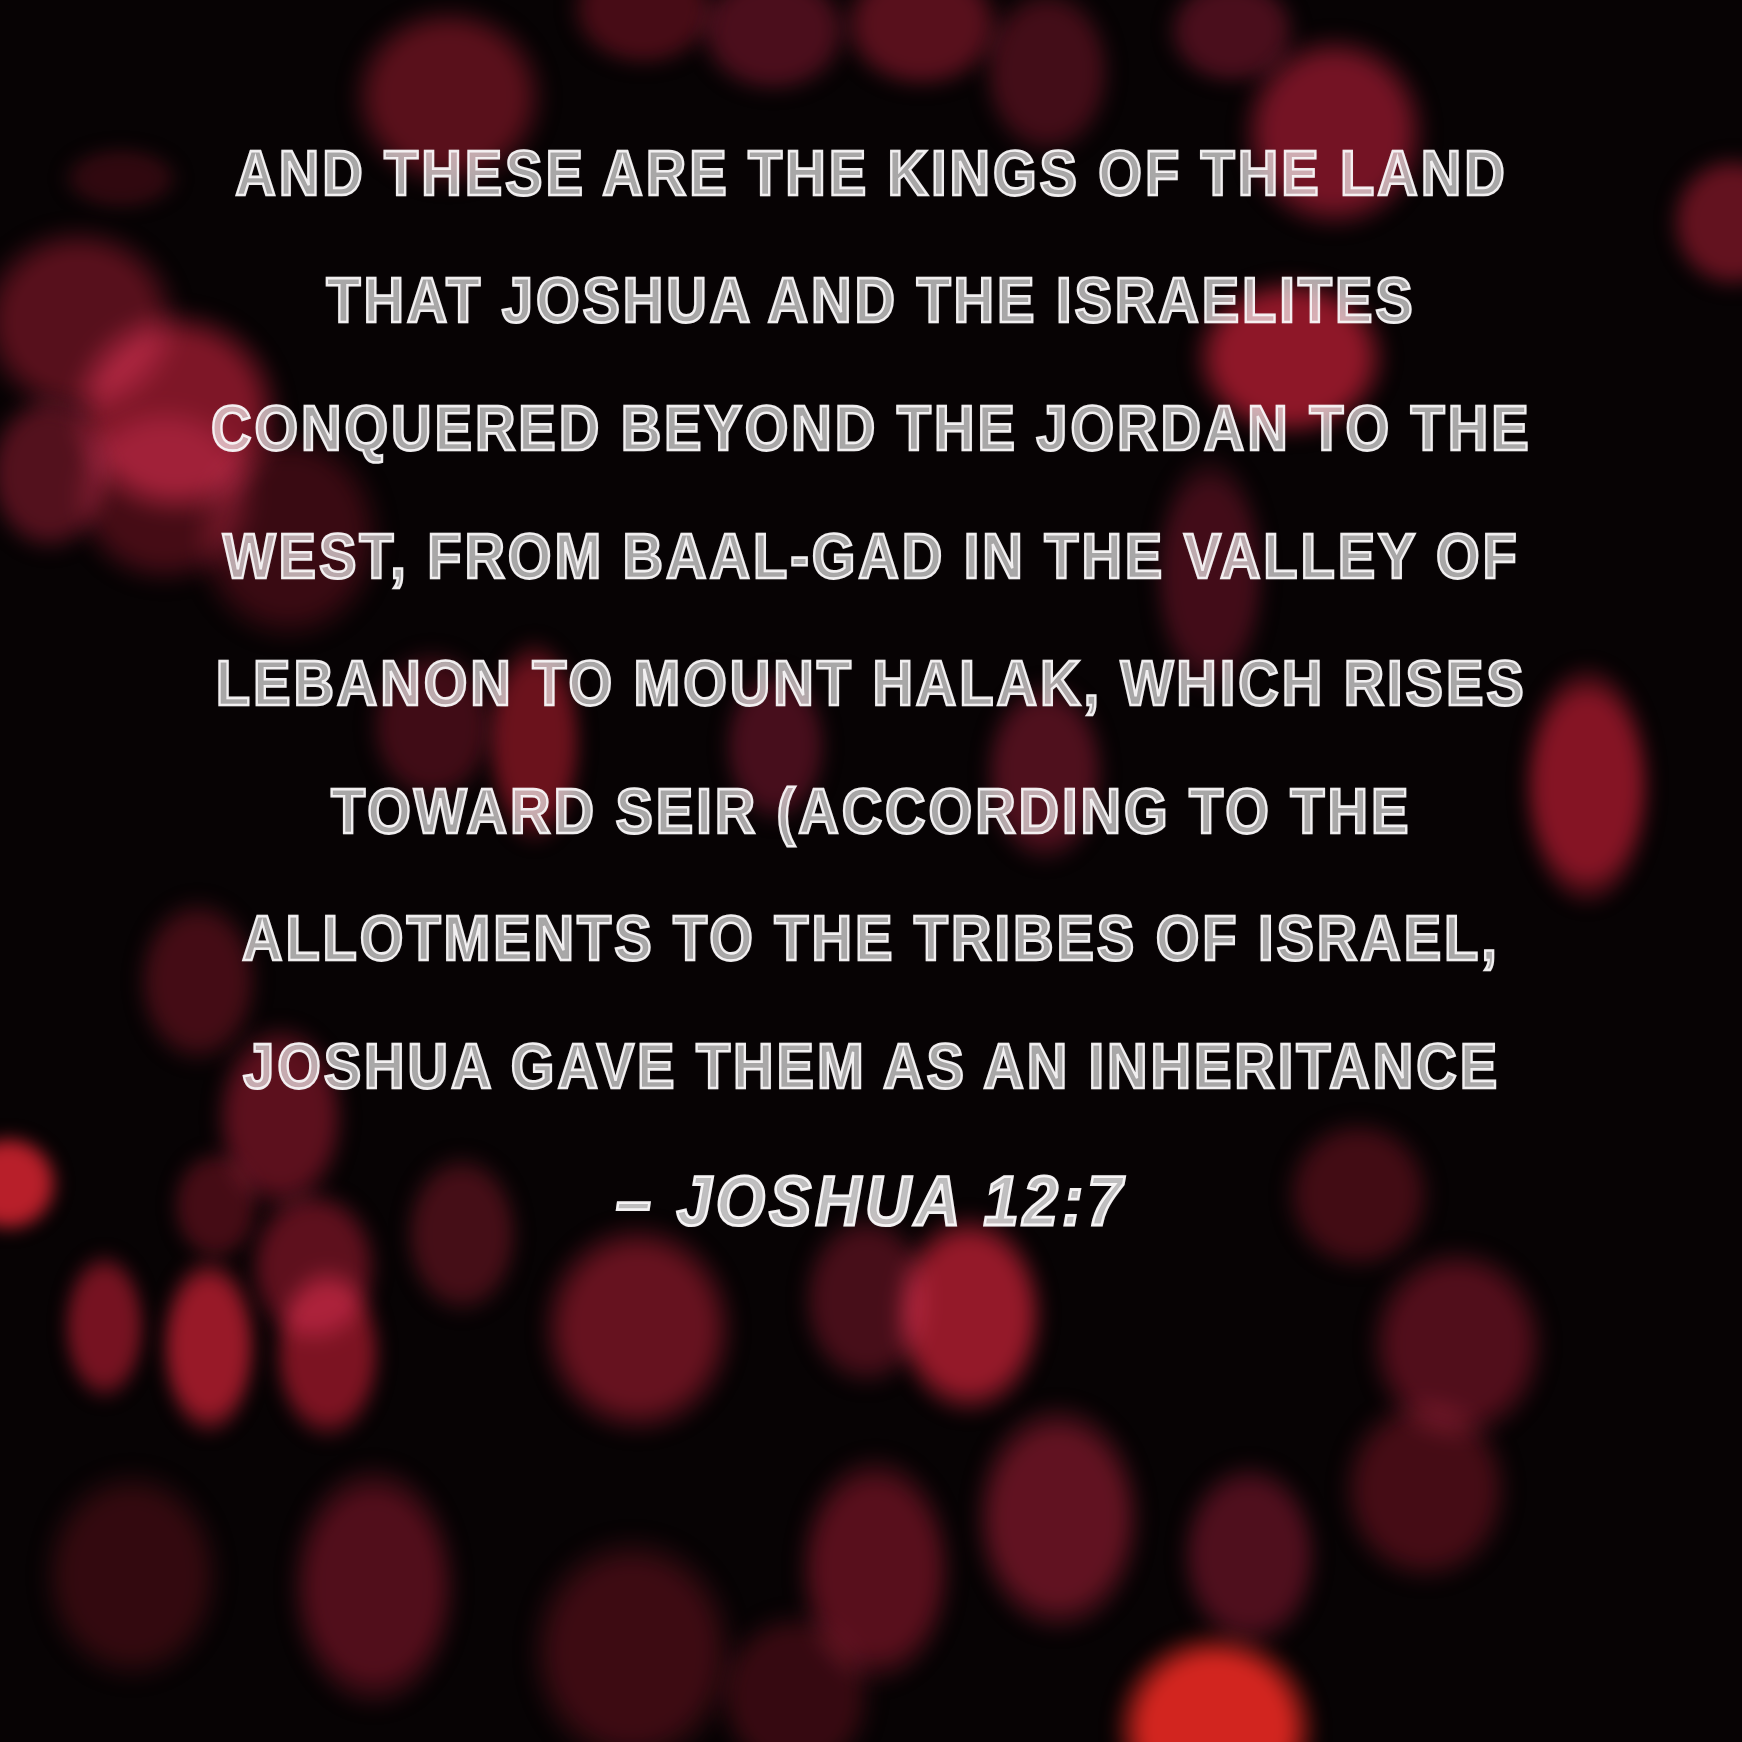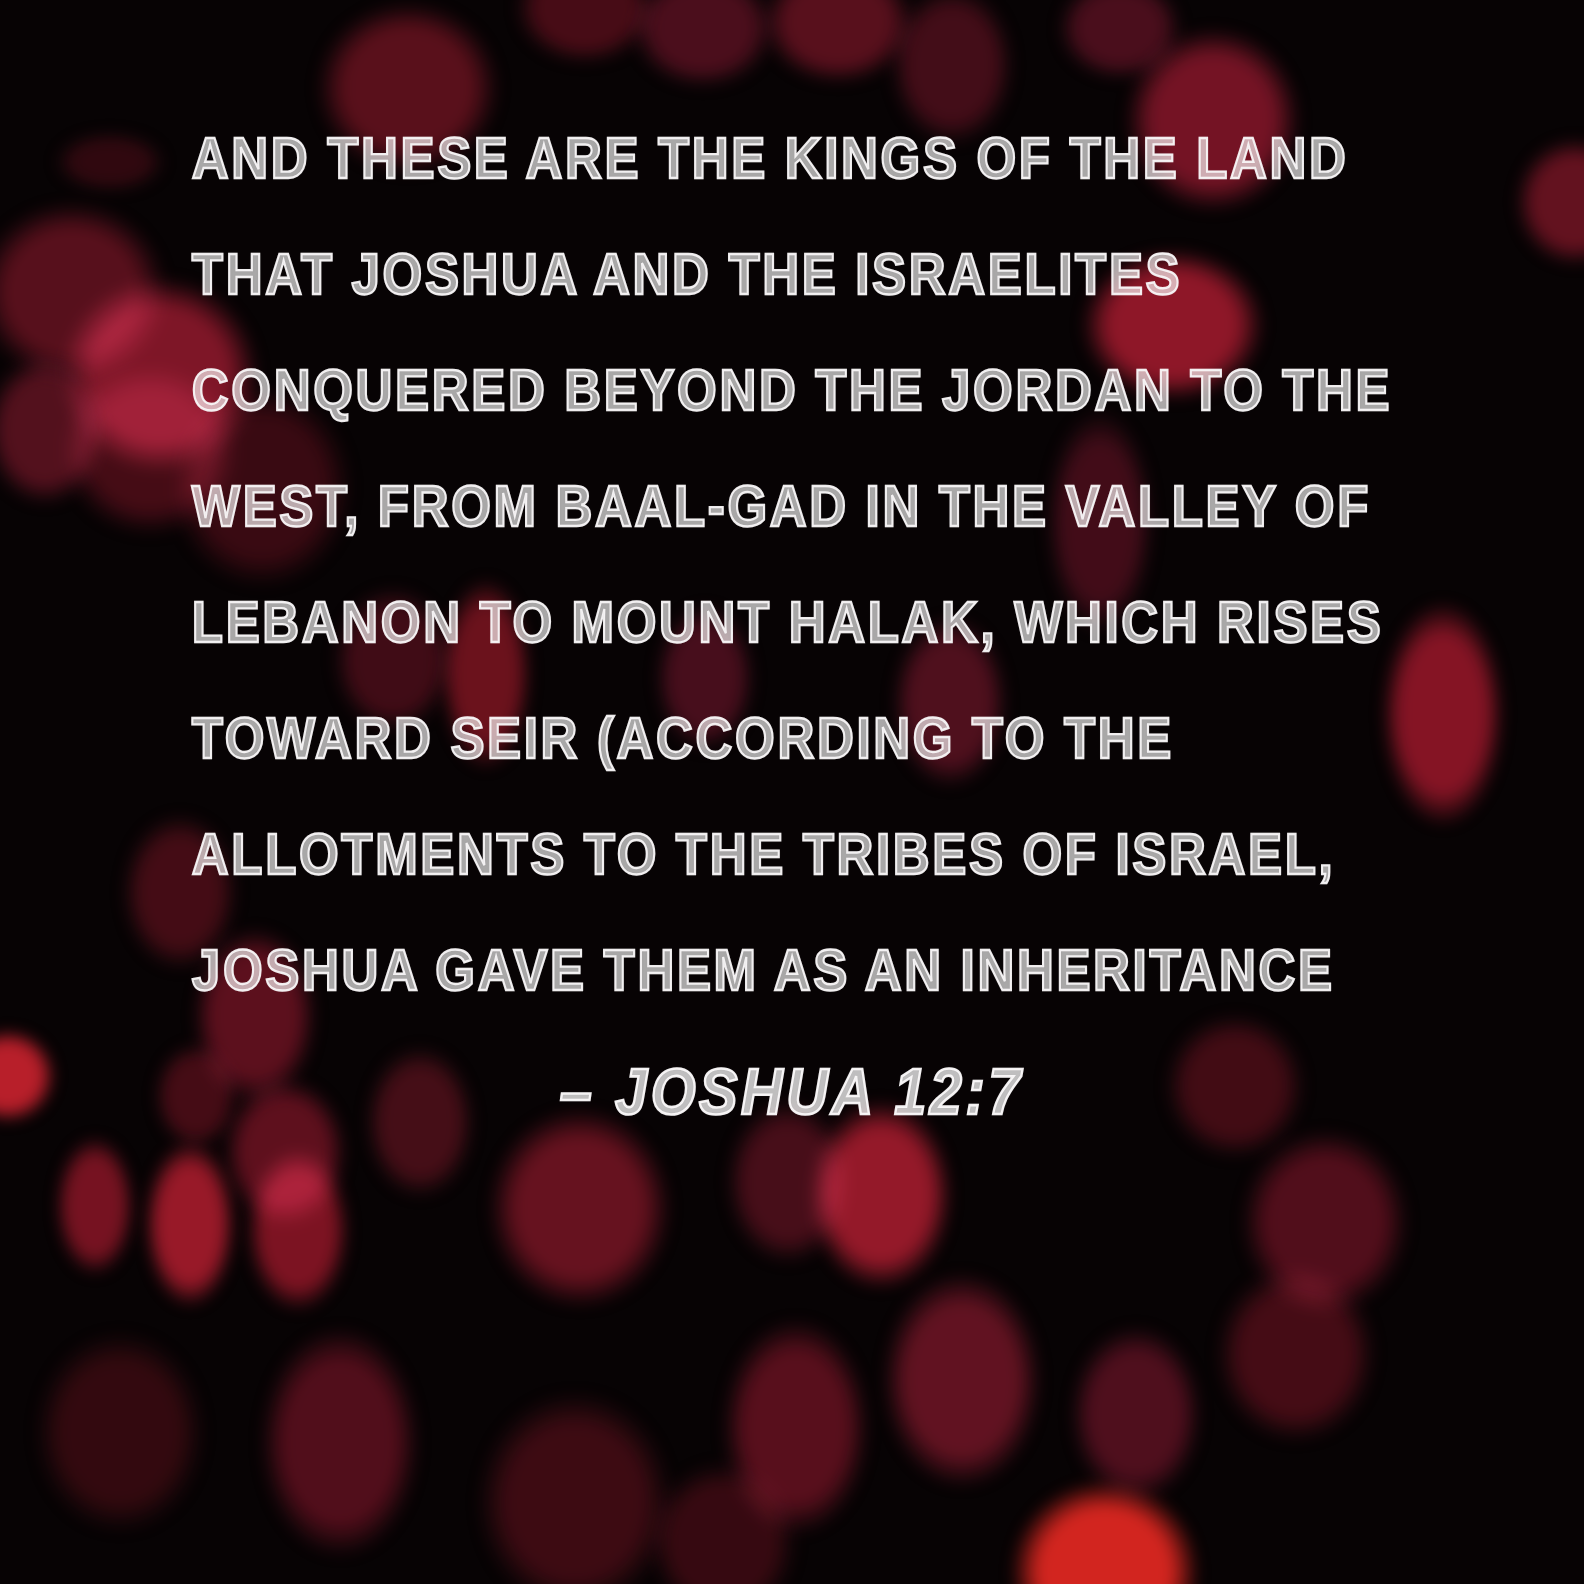--- a/index.html
+++ b/index.html
@@ -109,21 +109,21 @@
       <div class="bokeh" style="left: 722px; top: 1319px; width: 148px; height: 216px; opacity: 0.85; background: radial-gradient(closest-side, rgb(102, 17, 32) 0%, rgb(102, 17, 32) 68%, rgba(0, 0, 0, 0) 100%);"></div>
       <div class="bokeh" style="left: 649px; top: 1462px; width: 148px; height: 160px; opacity: 0.9; background: radial-gradient(closest-side, rgb(60, 10, 18) 0%, rgb(60, 10, 18) 68%, rgba(0, 0, 0, 0) 100%);"></div>
       <div class="bokeh" style="left: 477px; top: 1392px; width: 196px; height: 220px; opacity: 0.9; background: radial-gradient(closest-side, rgb(67, 12, 20) 0%, rgb(67, 12, 20) 68%, rgba(0, 0, 0, 0) 100%);"></div>
       <div class="bokeh" style="left: 1165px; top: 1014px; width: 140px; height: 144px; opacity: 0.85; background: radial-gradient(closest-side, rgb(76, 13, 23) 0%, rgb(76, 13, 23) 68%, rgba(0, 0, 0, 0) 100%);"></div>
       <div class="bokeh" style="left: 1241px; top: 1130px; width: 168px; height: 184px; opacity: 0.9; background: radial-gradient(closest-side, rgb(90, 15, 29) 0%, rgb(90, 15, 29) 68%, rgba(0, 0, 0, 0) 100%);"></div>
       <div class="bokeh" style="left: 1216px; top: 1266px; width: 160px; height: 176px; opacity: 0.9; background: radial-gradient(closest-side, rgb(76, 13, 23) 0%, rgb(76, 13, 23) 68%, rgba(0, 0, 0, 0) 100%);"></div>
       <div class="bokeh" style="left: 1070px; top: 1326px; width: 132px; height: 176px; opacity: 0.9; background: radial-gradient(closest-side, rgb(87, 16, 32) 0%, rgb(87, 16, 32) 68%, rgba(0, 0, 0, 0) 100%);"></div>
       <div class="bokeh" style="left: 1010px; top: 1480px; width: 190px; height: 184px; opacity: 1; background: radial-gradient(closest-side, rgb(210, 37, 31) 0%, rgb(210, 37, 31) 68%, rgba(0, 0, 0, 0) 100%);"></div>
     </div>
   <div class="text-layer">
-    <div id="verse-lines" style="display: flex; flex-direction: column; ">
+    <div id="verse-lines" style="display: flex; flex-direction: column; align-items: center;">
         <div class="verse-line">AND THESE ARE THE KINGS OF THE LAND</div>
         <div class="verse-line">THAT JOSHUA AND THE ISRAELITES</div>
         <div class="verse-line">CONQUERED BEYOND THE JORDAN TO THE</div>
         <div class="verse-line">WEST, FROM BAAL-GAD IN THE VALLEY OF</div>
         <div class="verse-line">LEBANON TO MOUNT HALAK, WHICH RISES</div>
         <div class="verse-line">TOWARD SEIR (ACCORDING TO THE</div>
         <div class="verse-line">ALLOTMENTS TO THE TRIBES OF ISRAEL,</div>
         <div class="verse-line">JOSHUA GAVE THEM AS AN INHERITANCE</div>
       </div>
     <div class="verse-reference">– JOSHUA 12:7</div>

